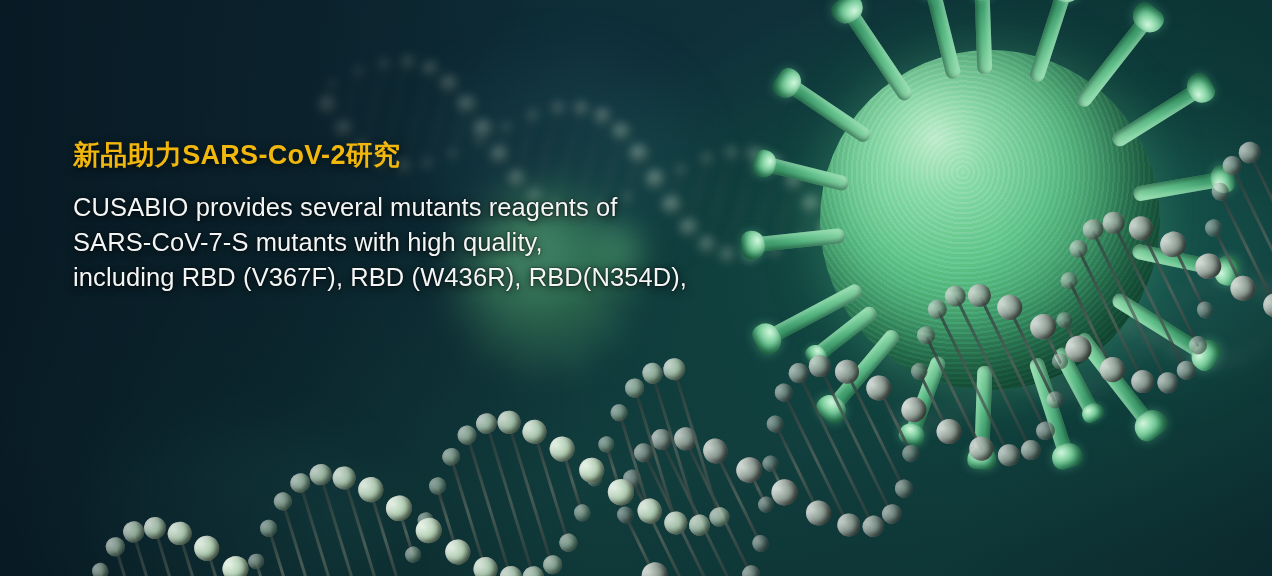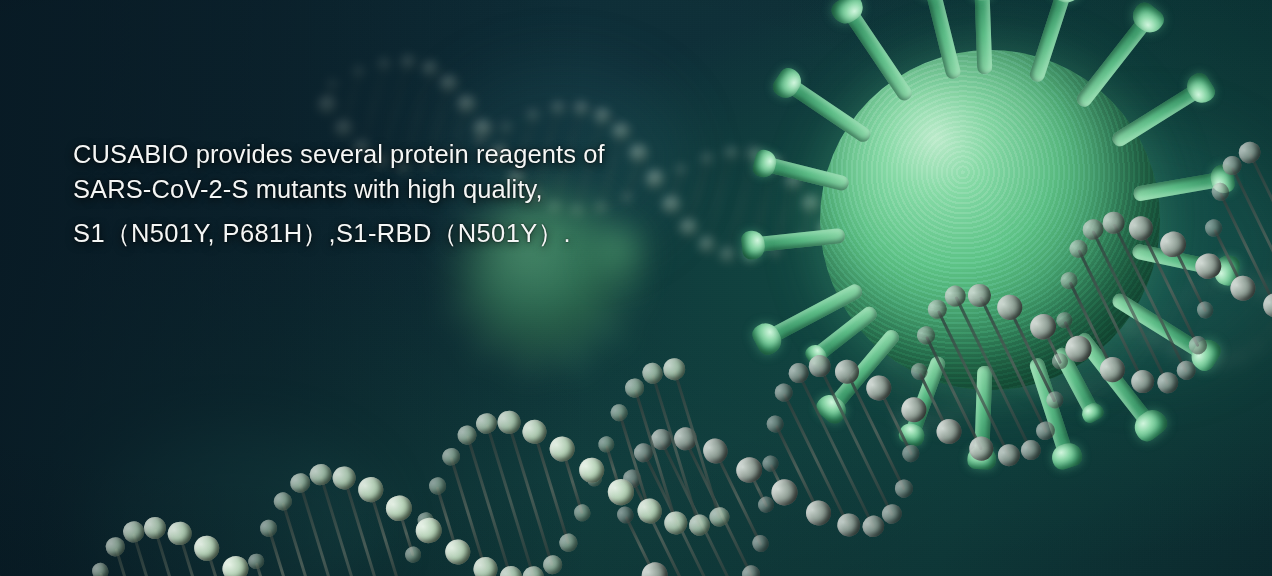--- a/index.html
+++ b/index.html
@@ -562,20 +562,21 @@
       <div class="bead sage" style="width: 21.38px; height: 21.38px; left: 727.596px; top: 173.74px; opacity: 0.8; z-index: 56;"></div>
       <div class="bead sage" style="width: 20.2px; height: 20.2px; left: 728.186px; top: 15.4702px; opacity: 0.75; z-index: 44;"></div>
       <div class="rod" style="left: 760px; top: 27.6381px; width: 154.724px; transform: rotate(90deg); transform-origin: 0px 50%; opacity: 0.76957;"></div>
       <div class="bead sage" style="width: 19.5293px; height: 19.5293px; left: 750.235px; top: 172.597px; opacity: 0.72; z-index: 37;"></div>
       <div class="bead sage" style="width: 22.0507px; height: 22.0507px; left: 748.975px; top: 16.6127px; opacity: 0.83; z-index: 63;"></div>
     </div>
 
   <div class="bg-vignette"></div>
 
   <div id="copy">
+    <div id="subtitle">新品助力SARS-CoV-2研究</div>
     <div id="body">
-      <div class="bline">CUSABIO provides several protein reagents of</div>
-      <div class="bline">SARS-CoV-2-S mutants with high quality,</div>
-      <div class="bline last">S1（N501Y, P681H）,S1-RBD（N501Y）.</div>
+      <div class="bline">CUSABIO provides several mutants reagents of</div>
+      <div class="bline">SARS-CoV-7-S mutants with high quality,</div>
+      <div class="bline">including RBD (V367F), RBD (W436R), RBD(N354D),</div>
     </div>
   </div>
 
 </div>
 
 </body></html>

